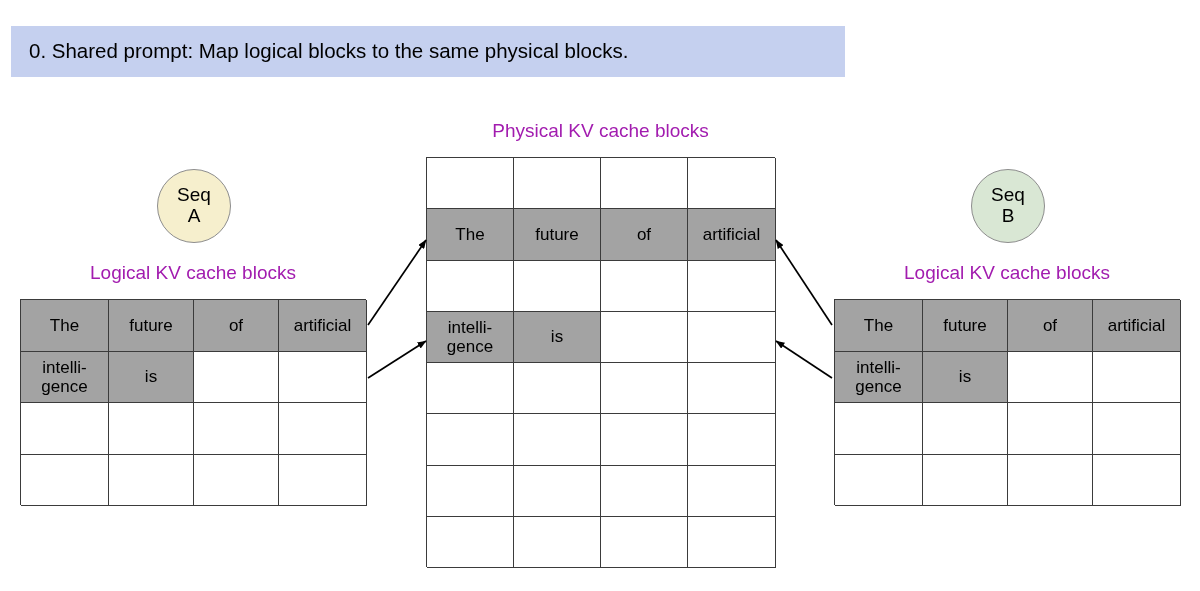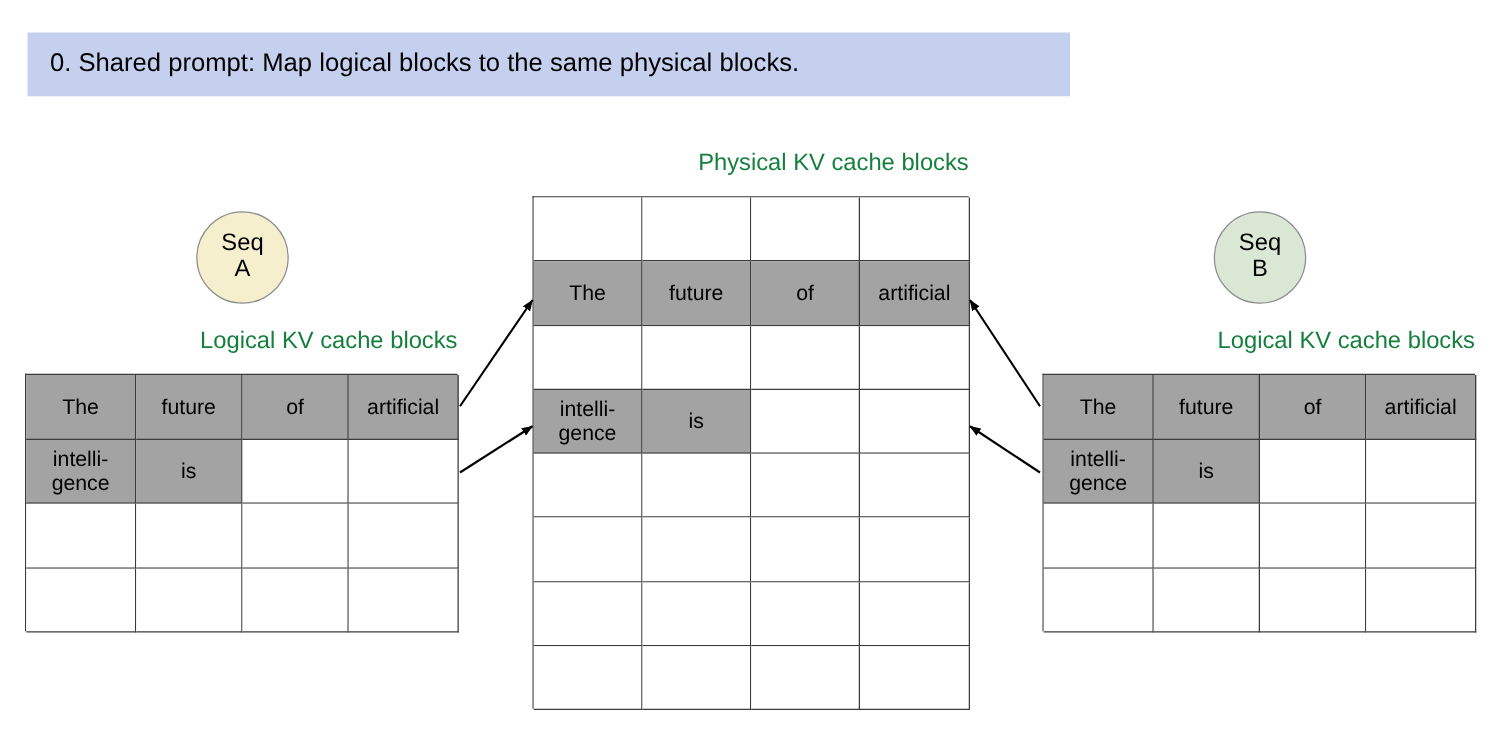--- a/index.html
+++ b/index.html
@@ -14,21 +14,21 @@
     position: relative;
     overflow: hidden;
     font-family: "Liberation Sans", sans-serif;
     color: #000000;
     -webkit-font-smoothing: antialiased;
   }
 
   
   #banner {
     position: absolute;
-    left: 22px;
+    left: 11px;
     top: 26px;
     width: 834px;
     height: 51px;
     background: #c5d0ef;
     display: flex;
     align-items: center;
     box-sizing: border-box;
     padding-left: 18px;
   }
   #banner .banner-text {
@@ -36,23 +36,23 @@
     line-height: 1.1;
     color: #000;
     white-space: nowrap;
   }
 
   
   .caption {
     position: absolute;
     font-size: 19px;
     line-height: 1.1;
-    text-align: right;
+    text-align: center;
     white-space: nowrap;
-    color: #15803d;
+    color: #a21caf;
   }
   #caption-physical { left: 426px; top: 121px; width: 349px; }
   #caption-logical-a { left: 20px;  top: 263px; width: 346px; }
   #caption-logical-b { left: 834px; top: 263px; width: 346px; }
 
   
   .seq-badge {
     position: absolute;
     width: 74px;
     height: 74px;

